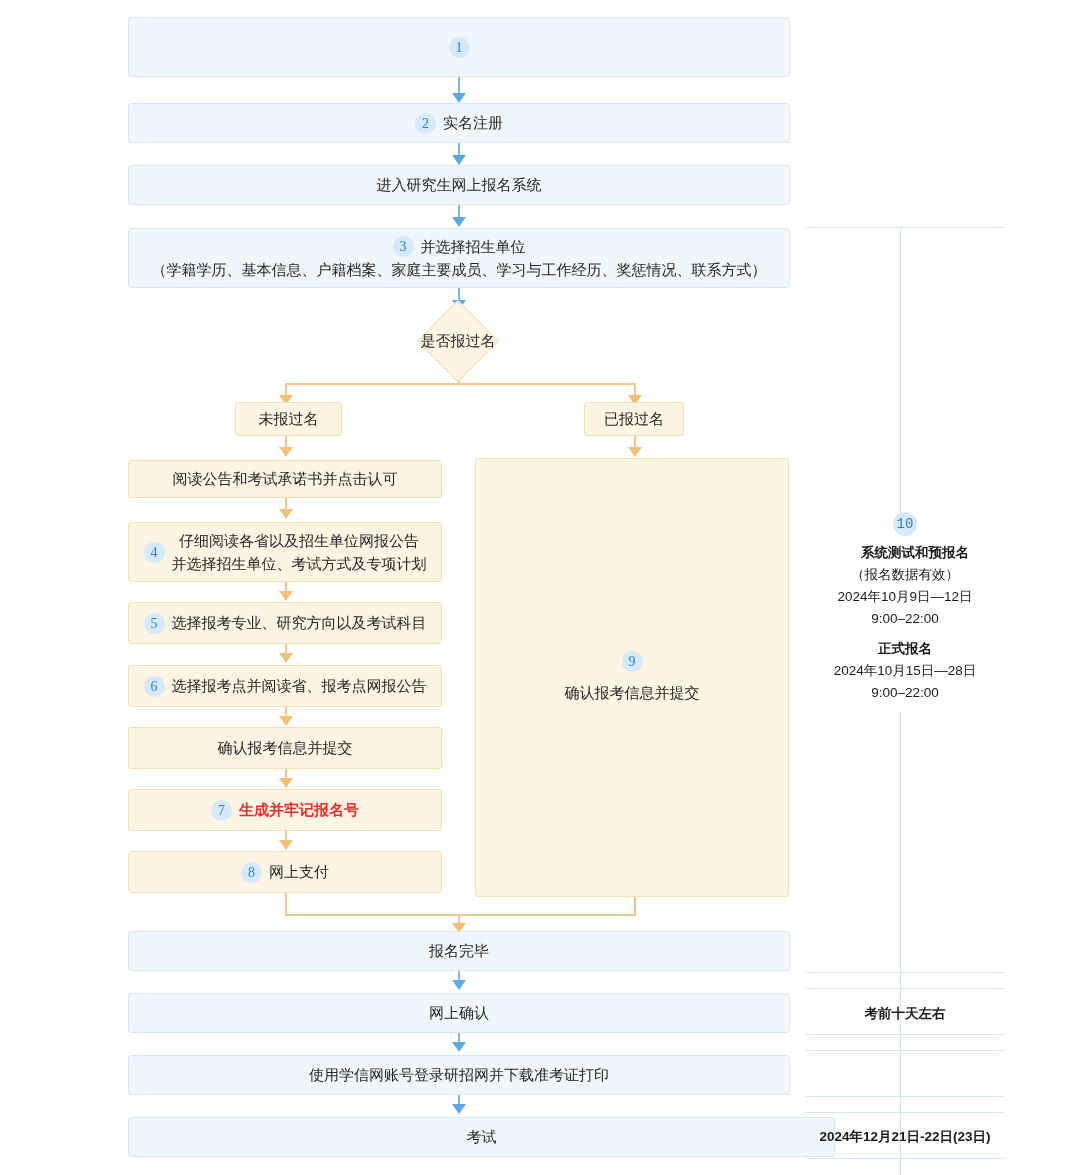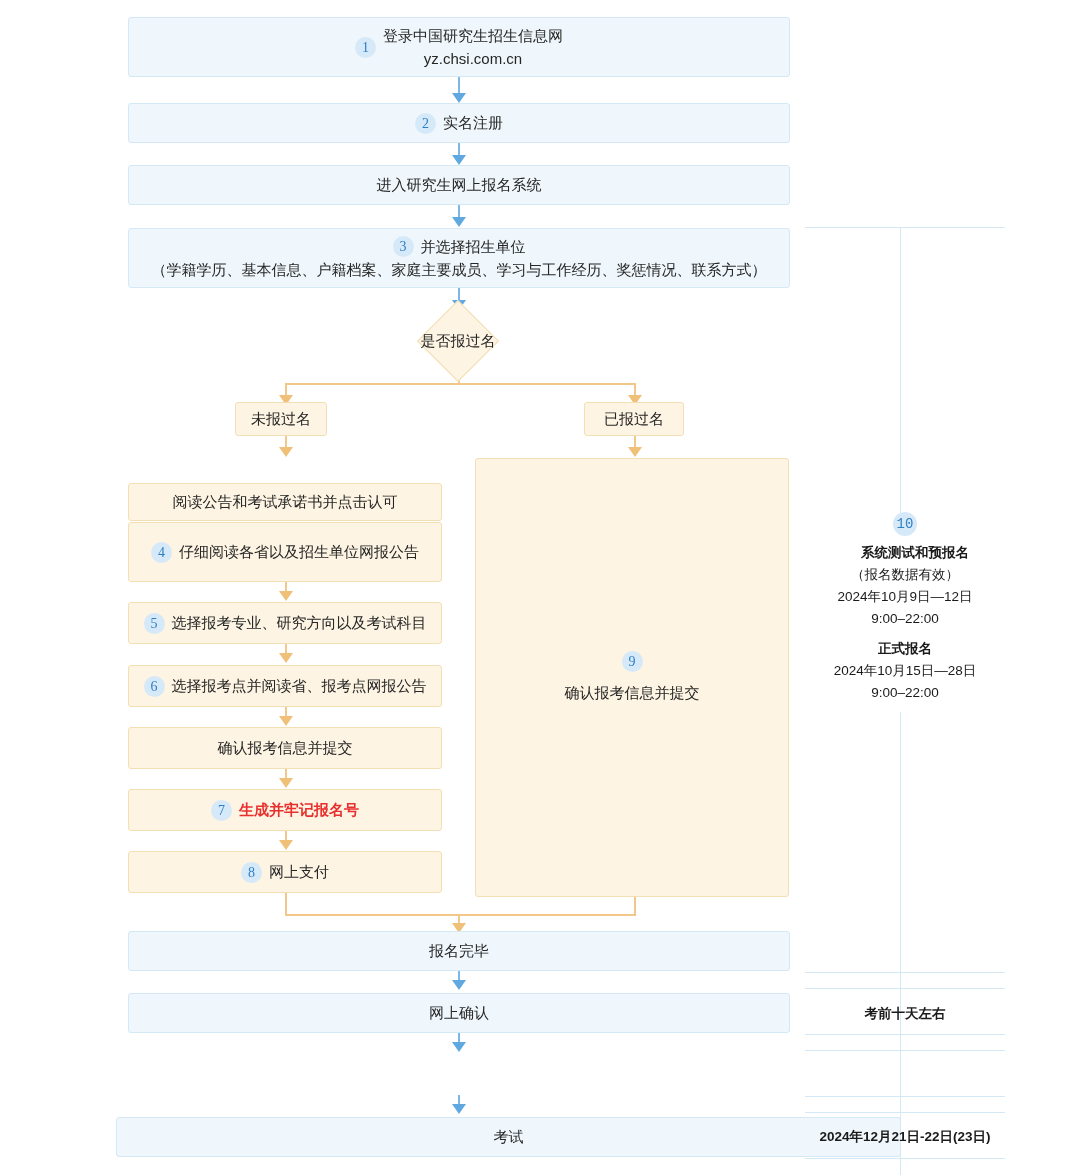--- a/index.html
+++ b/index.html
@@ -157,24 +157,20 @@
 
   <div class="ln v-blue" style="left:458px; top:1033px; height:10px;"></div>
   <div class="arw blue" style="left:452px; top:1042px;"></div>
 
   <div class="ln v-blue" style="left:458px; top:1095px; height:10px;"></div>
   <div class="arw blue" style="left:452px; top:1104px;"></div>
 
   <div class="node blue" style="left:128px; top:17px; width:662px; height:60px;">
     <div class="inner">
       <span class="badge">1</span>
-      <span class="stack">
-        <span>登录中国研究生招生信息网</span>
-        <span>yz.chsi.com.cn</span>
-      </span>
     </div>
   </div>
 
   <div class="node blue" style="left:128px; top:103px; width:662px; height:40px;">
     <div class="inner">
       <span class="badge">2</span>
       <span>实名注册</span>
     </div>
   </div>
 
@@ -188,37 +184,38 @@
         <span class="badge">3</span>
         <span>并选择招生单位</span>
       </span>
       <span>（学籍学历、基本信息、户籍档案、家庭主要成员、学习与工作经历、奖惩情况、联系方式）</span>
     </div>
   </div>
 
   <div class="diamond" style="left:429px; top:312px; width:58px; height:58px;"></div>
   <div class="diamond-label" style="left:378px; top:326px; width:160px; height:30px;">是否报过名</div>
 
-  <div class="node cream" style="left:235px; top:402px; width:92px; height:34px;">
+  <div class="node cream" style="left:235px; top:402px; width:107px; height:34px;">
     <span>未报过名</span>
   </div>
 
   <div class="node cream" style="left:584px; top:402px; width:100px; height:34px;">
     <span>已报过名</span>
   </div>
 
-  <div class="node cream" style="left:128px; top:460px; width:314px; height:38px;margin-top:23px;">
+  <div class="node cream" style="left:128px; top:460px; width:314px; height:38px;">
     <span>阅读公告和考试承诺书并点击认可</span>
   </div>
 
   <div class="node cream" style="left:128px; top:522px; width:314px; height:60px;">
     <div class="inner">
       <span class="badge">4</span>
       <span class="stack">
         <span>仔细阅读各省以及招生单位网报公告</span>
+        <span>并选择招生单位、考试方式及专项计划</span>
       </span>
     </div>
   </div>
 
   <div class="node cream" style="left:128px; top:602px; width:314px; height:42px;">
     <div class="inner">
       <span class="badge">5</span>
       <span>选择报考专业、研究方向以及考试科目</span>
     </div>
   </div>
@@ -256,22 +253,25 @@
   </div>
 
   <div class="node blue" style="left:128px; top:931px; width:662px; height:40px;">
     <span>报名完毕</span>
   </div>
 
   <div class="node blue" style="left:128px; top:993px; width:662px; height:40px;">
     <span>网上确认</span>
   </div>
 
-
-  <div class="node blue" style="left:116px; top:1117px; width:785px; height:40px;text-align:center;">
+  <div class="node blue" style="left:128px; top:1055px; width:662px; height:40px;">
+    <span>使用学信网账号登录研招网并下载准考证打印</span>
+  </div>
+
+  <div class="node blue" style="left:128px; top:1117px; width:707px; height:40px;text-align:center;">
     <span>考试</span>
   </div>
 
   <div class="info" style="left:805px; top:512px; width:200px;">
     <span class="badge w2">10</span>
     <span class="hd" style="margin-top:6px;margin-left:20px;">系统测试和预报名</span>
     <span>（报名数据有效）</span>
     <span>2024年10月9日—12日</span>
     <span>9:00–22:00</span>
     <span class="gap"></span>

